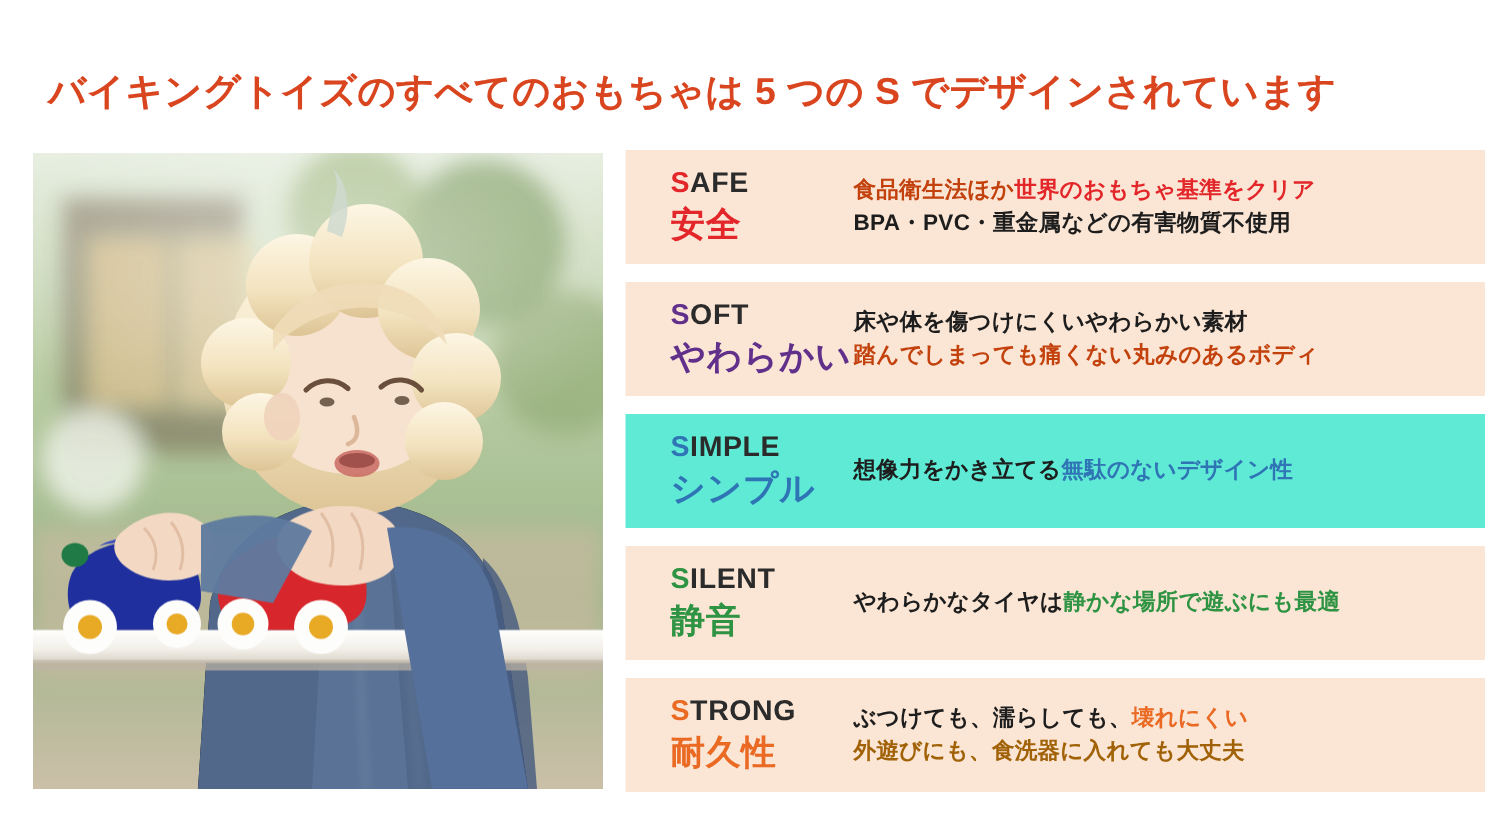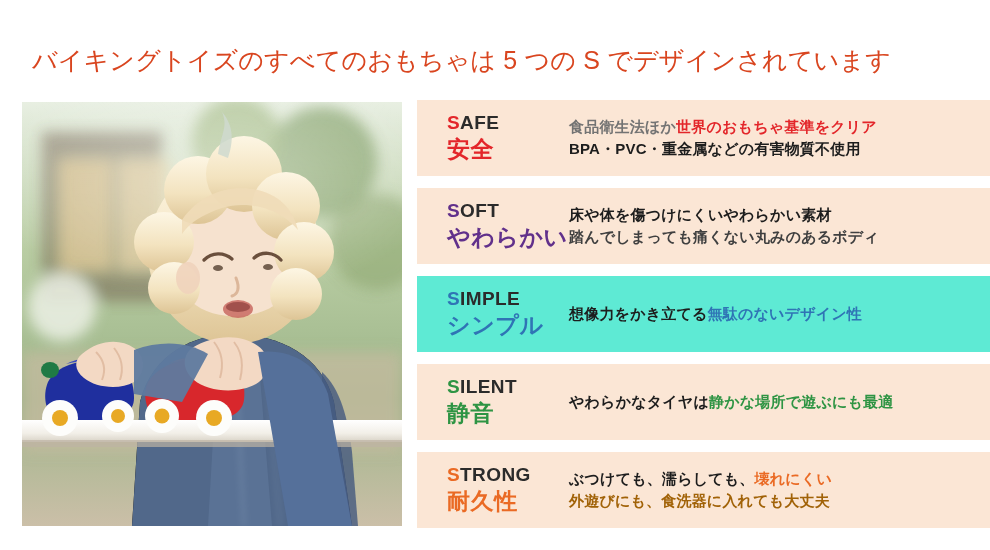--- a/index.html
+++ b/index.html
@@ -18,21 +18,21 @@
     height: 550px;
     background: #ffffff;
   }
 
   
   .headline {
     position: absolute;
     left: 32px;
     top: 44px;
     font-size: 25px;
-    font-weight: 400;
+    font-weight: 700;
     letter-spacing: 0.2px;
     color: #d9451f;
     white-space: nowrap;
   }
 
   
   .photo {
     position: absolute;
     left: 22px;
     top: 102px;
@@ -233,32 +233,32 @@
   </div>
 
   <div class="features" style="background: transparent;">
 
   <div class="feature-row" style="background: rgb(251, 230, 213);">
         <div class="feature-label">
           <div class="label-en"><span class="initial" style="color: rgb(227, 38, 42);">S</span><span>AFE</span></div>
           <div class="label-ja" style="color: rgb(227, 38, 42);">安全</div>
         </div>
         <div class="feature-desc">
-          <div class="desc-line"><span style="color: #737373;">食品衛生法ほか</span><span class="hl" style="color: rgb(227, 38, 42);">世界のおもちゃ基準をクリア</span></div>
+          <div class="desc-line"><span style="color: #c2410c;">食品衛生法ほか</span><span class="hl" style="color: rgb(227, 38, 42);">世界のおもちゃ基準をクリア</span></div>
           <div class="desc-line"><span style="color: rgb(29, 29, 29);">BPA・PVC・重金属などの有害物質不使用</span></div>
         </div>
       </div>
       <div class="feature-row" style="background: rgb(251, 230, 213);">
         <div class="feature-label">
           <div class="label-en"><span class="initial" style="color: rgb(97, 48, 139);">S</span><span>OFT</span></div>
           <div class="label-ja" style="color: rgb(97, 48, 139);">やわらかい</div>
         </div>
         <div class="feature-desc">
           <div class="desc-line"><span style="color: rgb(29, 29, 29);">床や体を傷つけにくいやわらかい素材</span></div>
-          <div class="desc-line"><span class="hl" style="color: #404040; text-align: right;">踏んでしまっても痛くない丸みのあるボディ</span></div>
+          <div class="desc-line"><span class="hl" style="color: #c2410c; text-align: right;">踏んでしまっても痛くない丸みのあるボディ</span></div>
         </div>
       </div>
       <div class="feature-row" style="background: #5eead4; justify-content: center;">
         <div class="feature-label">
           <div class="label-en"><span class="initial" style="color: rgb(47, 116, 181);">S</span><span>IMPLE</span></div>
           <div class="label-ja" style="color: rgb(47, 116, 181);">シンプル</div>
         </div>
         <div class="feature-desc">
           <div class="desc-line"><span style="color: rgb(29, 29, 29);">想像力をかき立てる</span><span class="hl" style="color: rgb(47, 116, 181); margin-top: 23px;">無駄のないデザイン性</span></div>
         </div>

